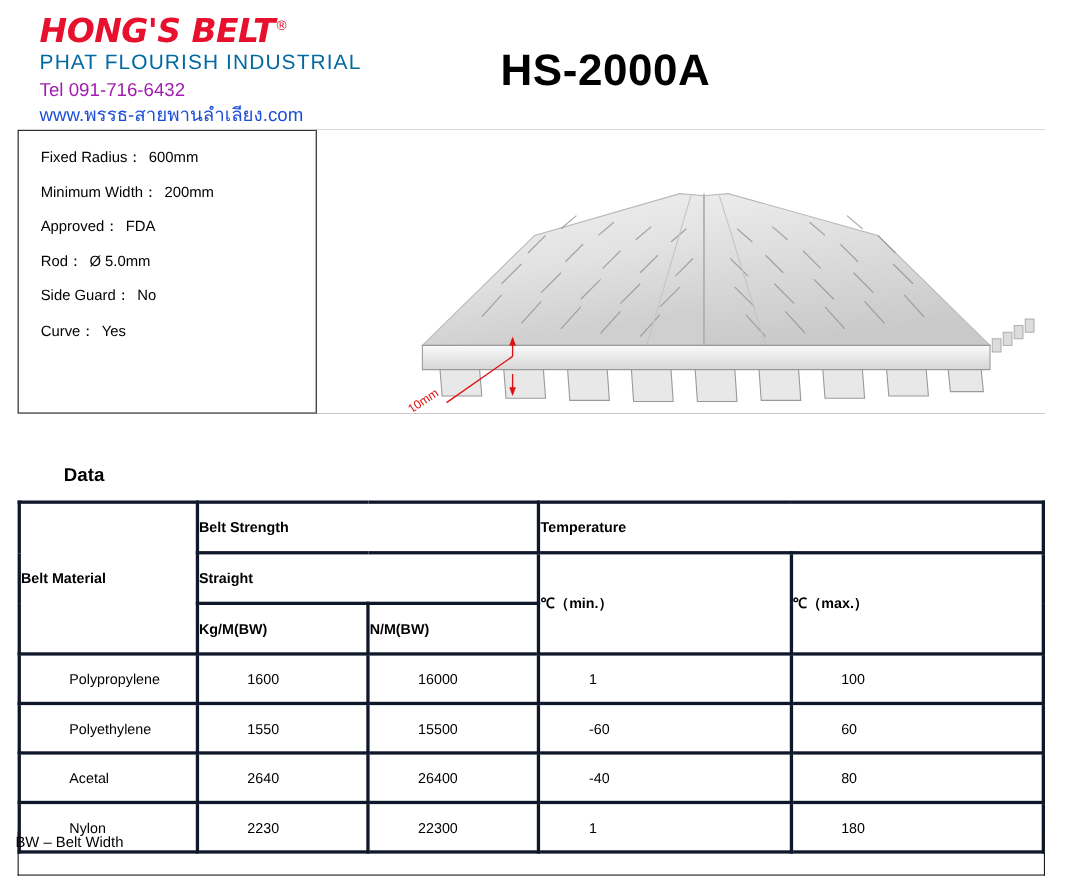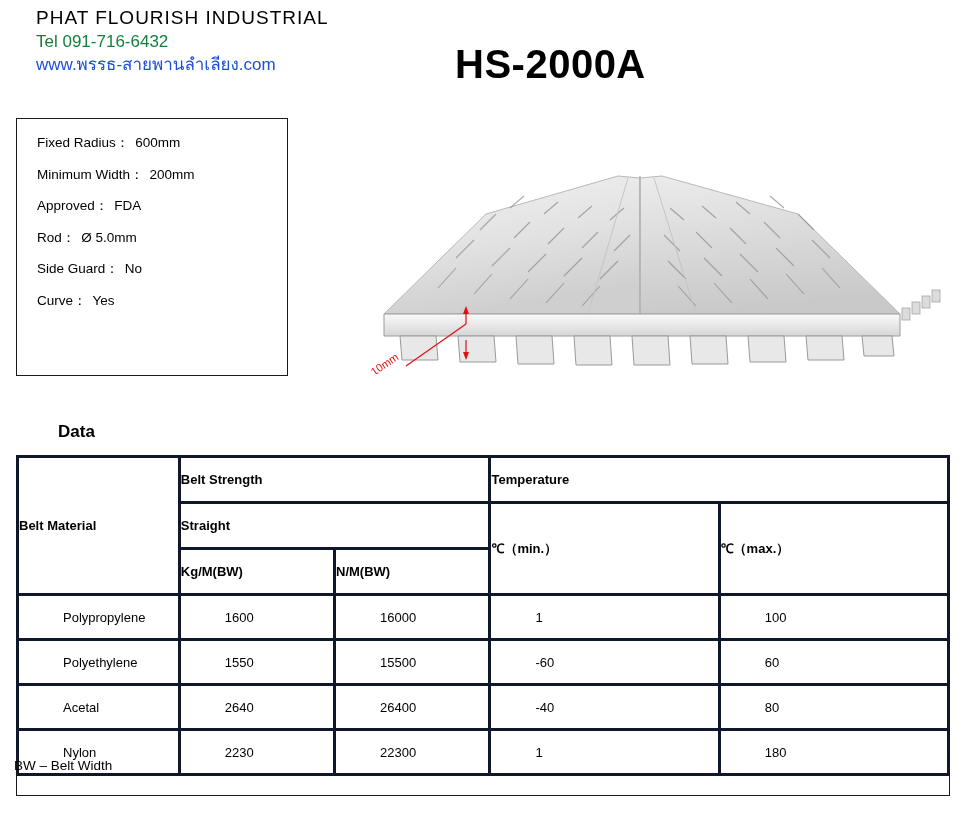--- a/index.html
+++ b/index.html
@@ -38,28 +38,28 @@
     white-space: nowrap;
   }
   .brand-reg {
     font-size: 12px;
     vertical-align: super;
     font-style: normal;
     font-weight: normal;
   }
   .brand-sub {
     font-size: 19px;
-    color: #000000;
+    color: #0369a1;
     letter-spacing: 1px;
     line-height: 24px;
     white-space: nowrap;
   }
   .brand-tel {
     font-size: 17px;
-    color: #15803d;
+    color: #a21caf;
     line-height: 23px;
     white-space: nowrap;
   }
   .brand-web {
     font-size: 17px;
     color: #1d4ed8;
     line-height: 23px;
     white-space: nowrap;
   }
   .model-title {
@@ -173,20 +173,21 @@
     border: 1px solid #1a1a1a;
     border-top: none;
     box-sizing: border-box;
   }
 </style>
 </head>
 <body>
 
 <div class="header">
   <div class="brand">
+    <div class="brand-title"><span>HONG'S BELT</span><span class="brand-reg">®</span></div>
     <div class="brand-sub">PHAT FLOURISH  INDUSTRIAL</div>
     <div class="brand-tel">Tel 091-716-6432</div>
     <div class="brand-web">www.พรรธ-สายพานลำเลียง.com</div>
   </div>
   <div class="model-title">HS-2000A</div>
 </div>
 
 <div class="panel">
   <div class="specs">
     <div class="spec-row"><span class="spec-label">Fixed Radius：</span><span class="spec-value">600mm</span></div>

